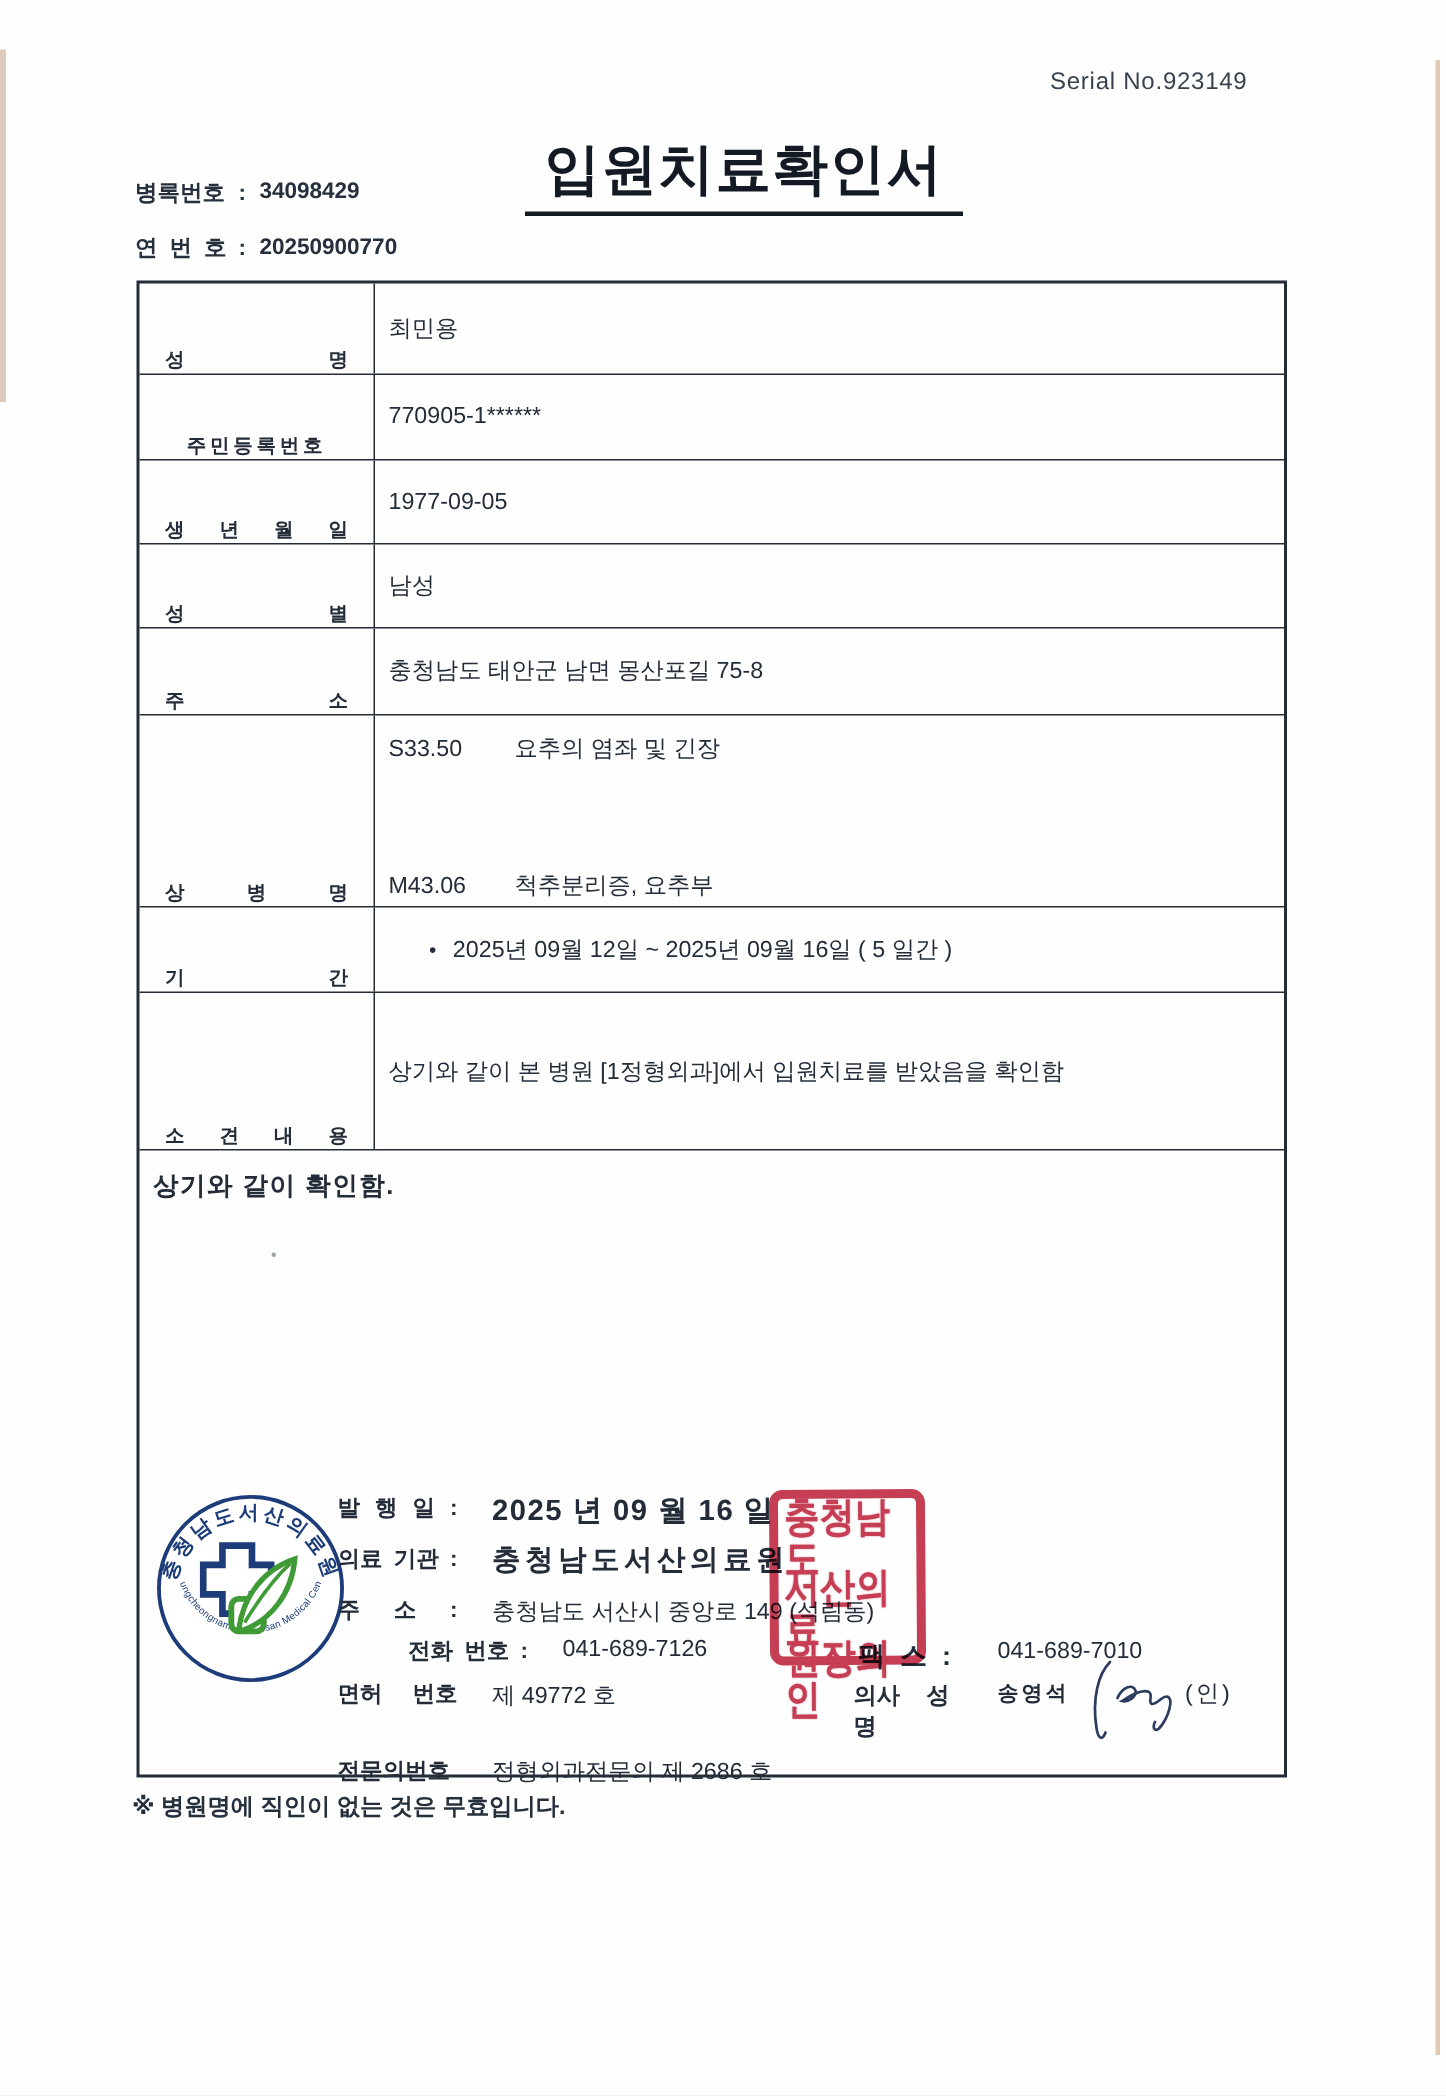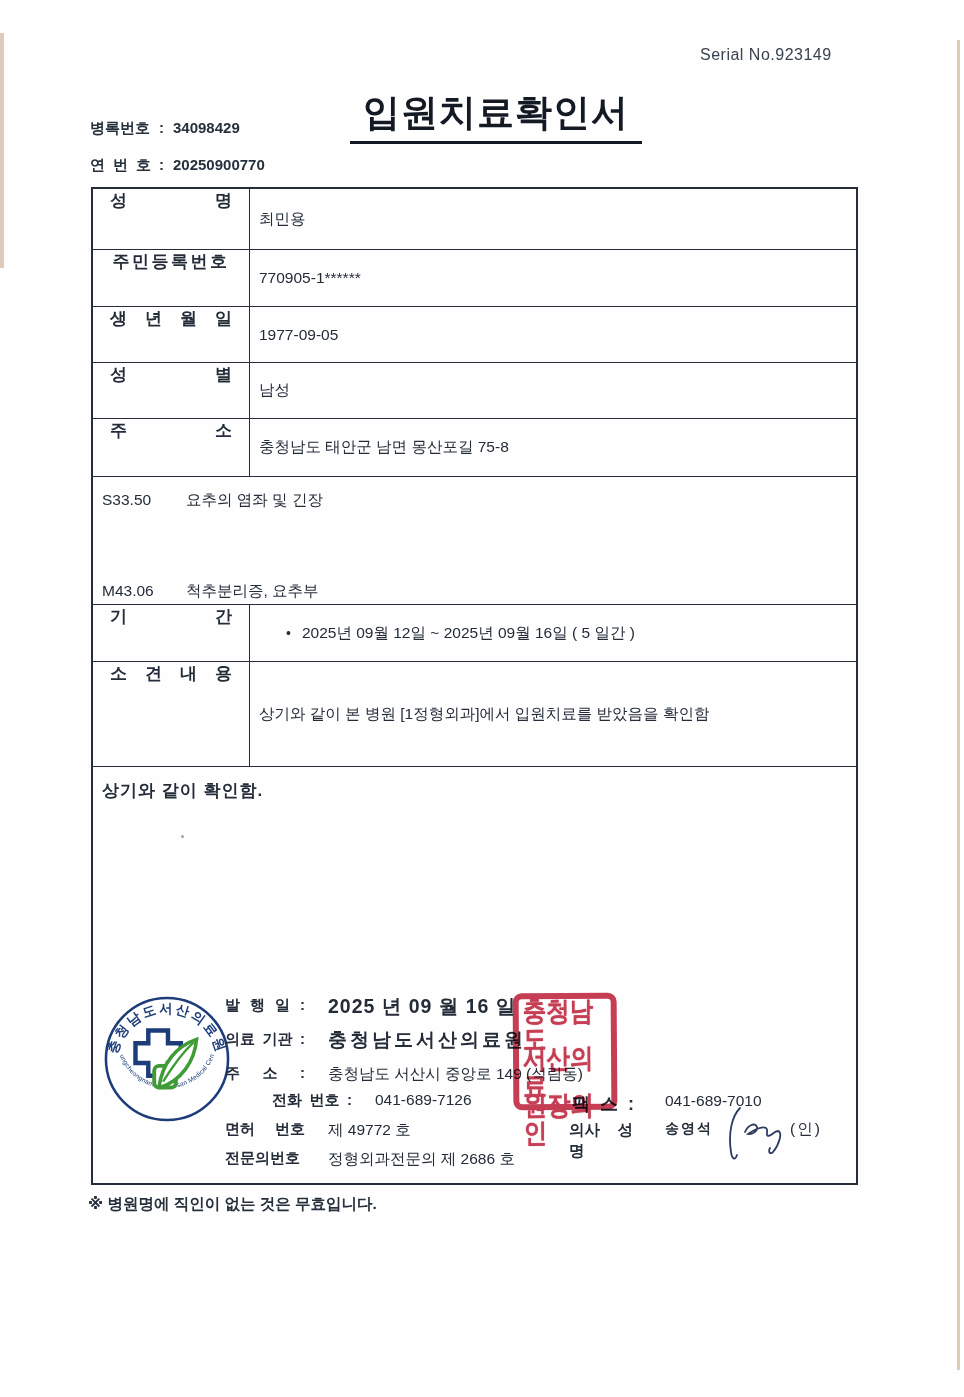--- a/index.html
+++ b/index.html
@@ -31,43 +31,43 @@
   
   .doc-table {
     position:absolute; left:91px; top:187px; width:767px; height:998px;
     border:2px solid #252d39; display:flex; flex-direction:column; background:transparent;
   }
   .t-row { display:flex; border-bottom:1.6px solid #252d39; }
   .t-row:last-child { border-bottom:none; flex:1;padding-left:36px; }
   .r1{height:61px;} .r2{height:57px;} .r3{height:56px;} .r4{height:56px;}
   .r5{height:58px;} .r6{height:128px;} .r7{height:57px;} .r8{height:105px;}
   .lcell {
-    width:157px; border-right:1.6px solid #252d39; display:flex; align-items:flex-start;
-    font-size:17px; font-weight:600; color:#232c38; flex-shrink:0;
+    width:157px; border-right:1.6px solid #252d39; display:flex; align-items:flex-end;
+    font-size:13px; font-weight:600; color:#232c38; flex-shrink:0;
   }
   .lcell .jlabel { display:block; width:122px; margin:0 auto; text-align:justify; text-align-last:justify; }
   .lcell .jlabel.tight { text-align-last:center; letter-spacing:2.5px; }
   .vcell { flex:1; display:flex; align-items:center; padding-left:9px; font-size:15.5px; font-weight:500; }
   .vcell.top { align-items:flex-start; flex-direction:column; justify-content:space-between; padding-top:9px; }
   .dx-line { line-height:27px; display:flex; }
   .dx-code { display:inline-block; width:84px; }
   .period-cell { padding-left:36px; }
   .bullet { margin-right:11px; font-size:14px; }
 
   
   .bigcell { position:relative; width:100%; }
   .confirm-text { position:absolute; left:9px; top:12px; font-size:17px; font-weight:600; letter-spacing:1px; }
   .speck { position:absolute; left:88px; top:68px; width:3px; height:3px; border-radius:50%; background:#5a646e; opacity:.6; }
 
   .logo { position:absolute; left:10px; top:228px; width:128px; height:128px; }
   .iss-label { position:absolute; left:132px; width:80px; text-align:justify; text-align-last:justify; font-size:15px; font-weight:600; }
   .iss-value { position:absolute; left:235px; white-space:nowrap; font-size:15.5px; font-weight:500; }
   .v-big  { font-size:19.5px; font-weight:600; letter-spacing:1px; }
   .v-org  { font-size:19px;  font-weight:600; letter-spacing:3px; }
-  .y1{top:229px;} .y2{top:263px;} .y3{top:297px;} .y4{top:324px;margin-left:47px;} .y5{top:353px;} .y6{top:382px;}
+  .y1{top:229px;} .y2{top:263px;} .y3{top:297px;} .y4{top:324px;margin-left:47px;} .y5{top:353px;} .y6{top:404px;}
   .y1v{top:226px;} .y2v{top:260px;}
 
   .stamp {
     position:absolute; left:420px; top:226px; width:104px; height:117px;
     border:6px solid #c22d45; border-radius:9px; padding:3px 4px;
     display:flex; flex-direction:column; justify-content:space-between;
     mix-blend-mode:multiply; opacity:.92; transform:rotate(-.4deg); z-index:5;
   }
   .stamp-row {
     display:flex; justify-content:space-between;
@@ -136,20 +136,23 @@
     </div>
 
     <div class="t-row r5">
       <div class="lcell">
           <span class="jlabel">주 소</span>
         </div>
       <div class="vcell">충청남도 태안군 남면 몽산포길 75-8</div>
     </div>
 
     <div class="t-row r6">
+      <div class="lcell">
+          <span class="jlabel">상 병 명</span>
+        </div>
       <div class="vcell top">
         <div class="dx-line">
           <span class="dx-code">S33.50</span>
           <span>요추의 염좌 및 긴장</span>
         </div>
         <div class="dx-line">
           <span class="dx-code">M43.06</span>
           <span>척추분리증, 요추부</span>
         </div>
       </div>

